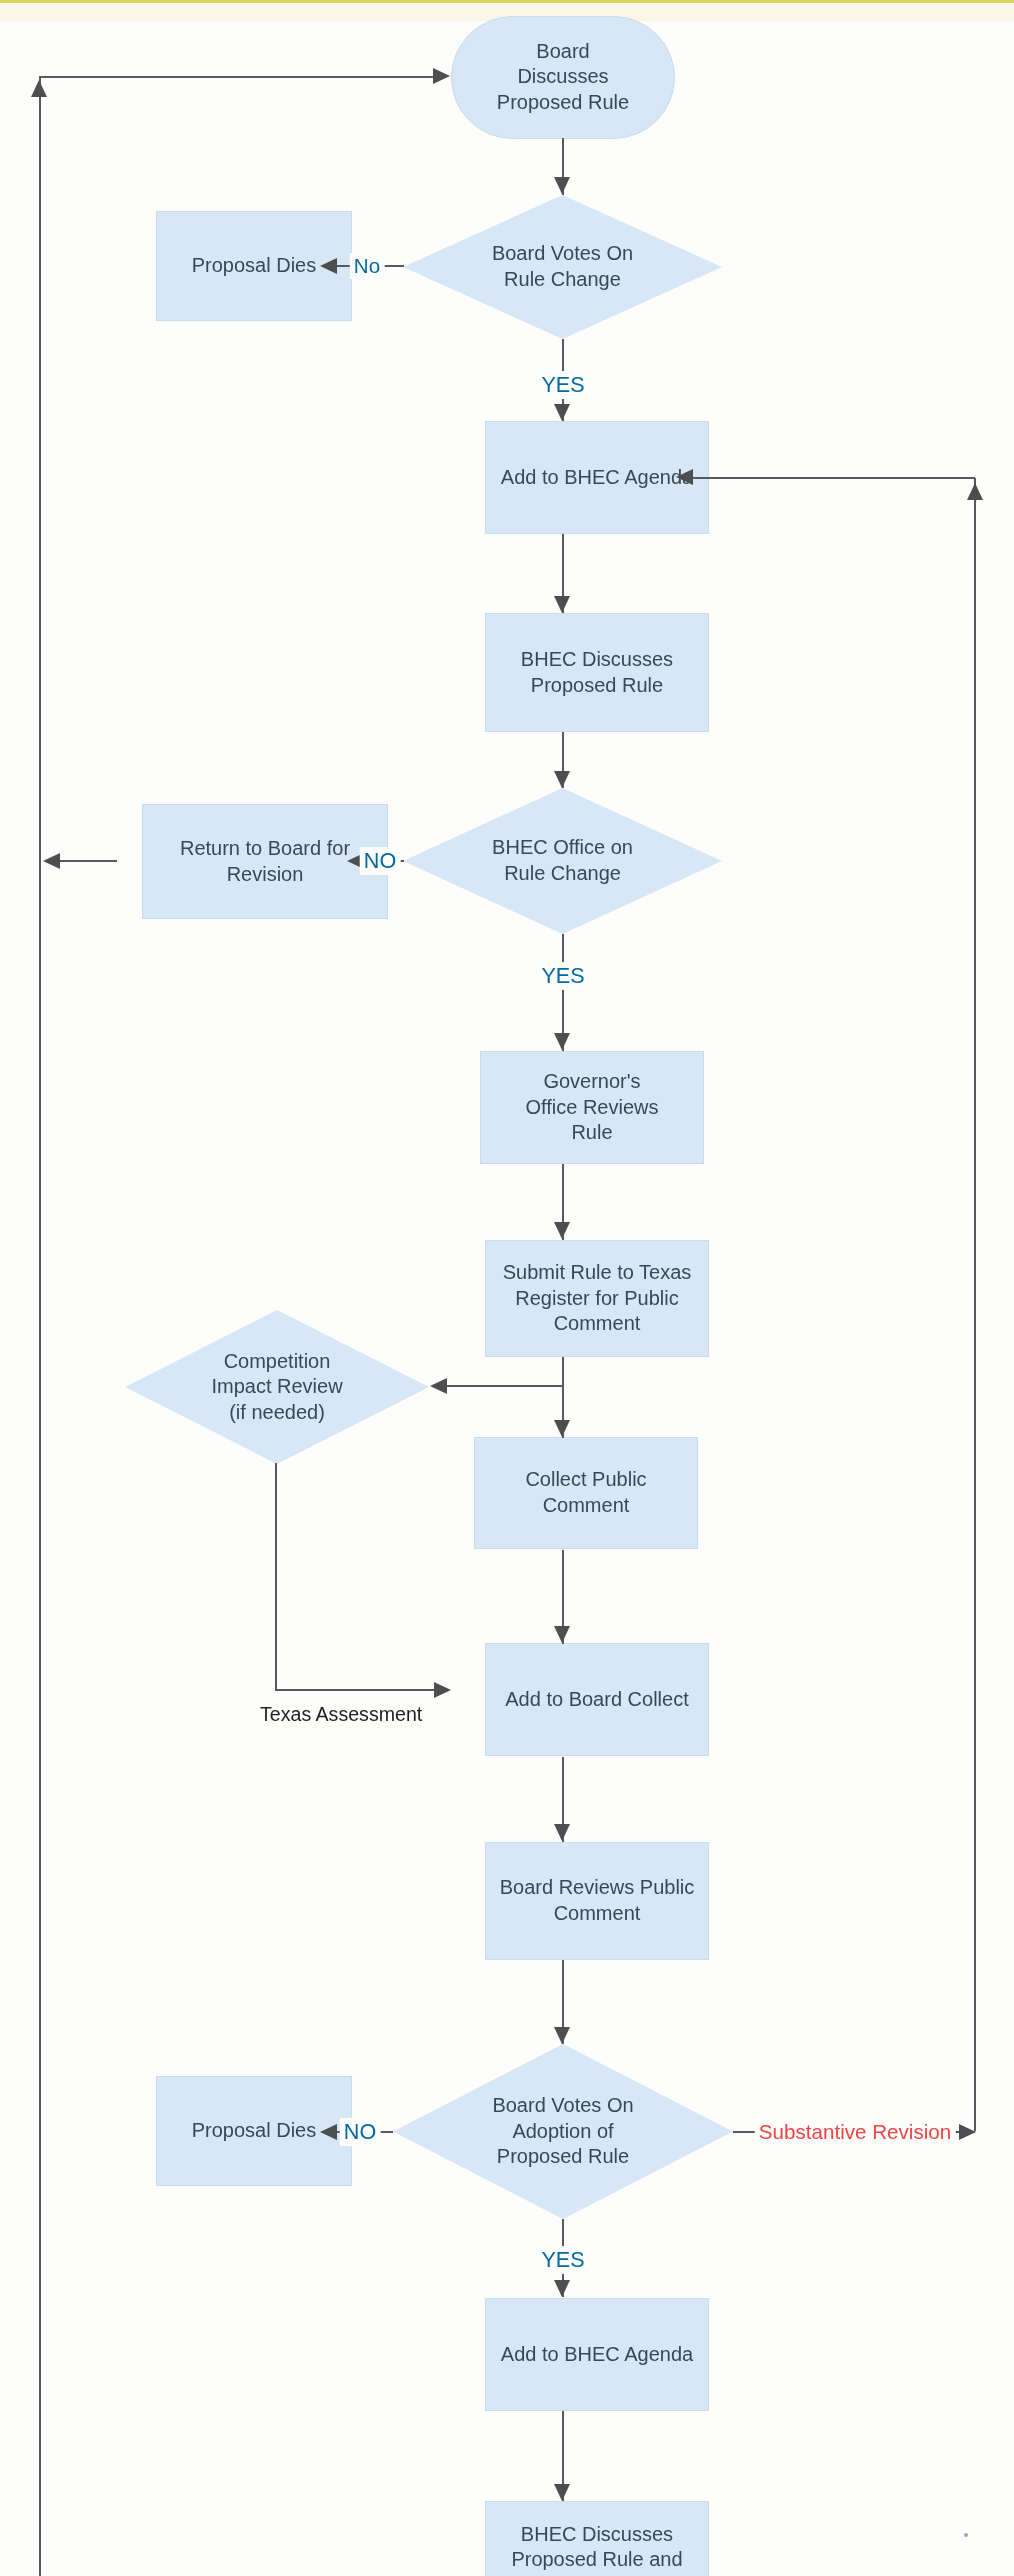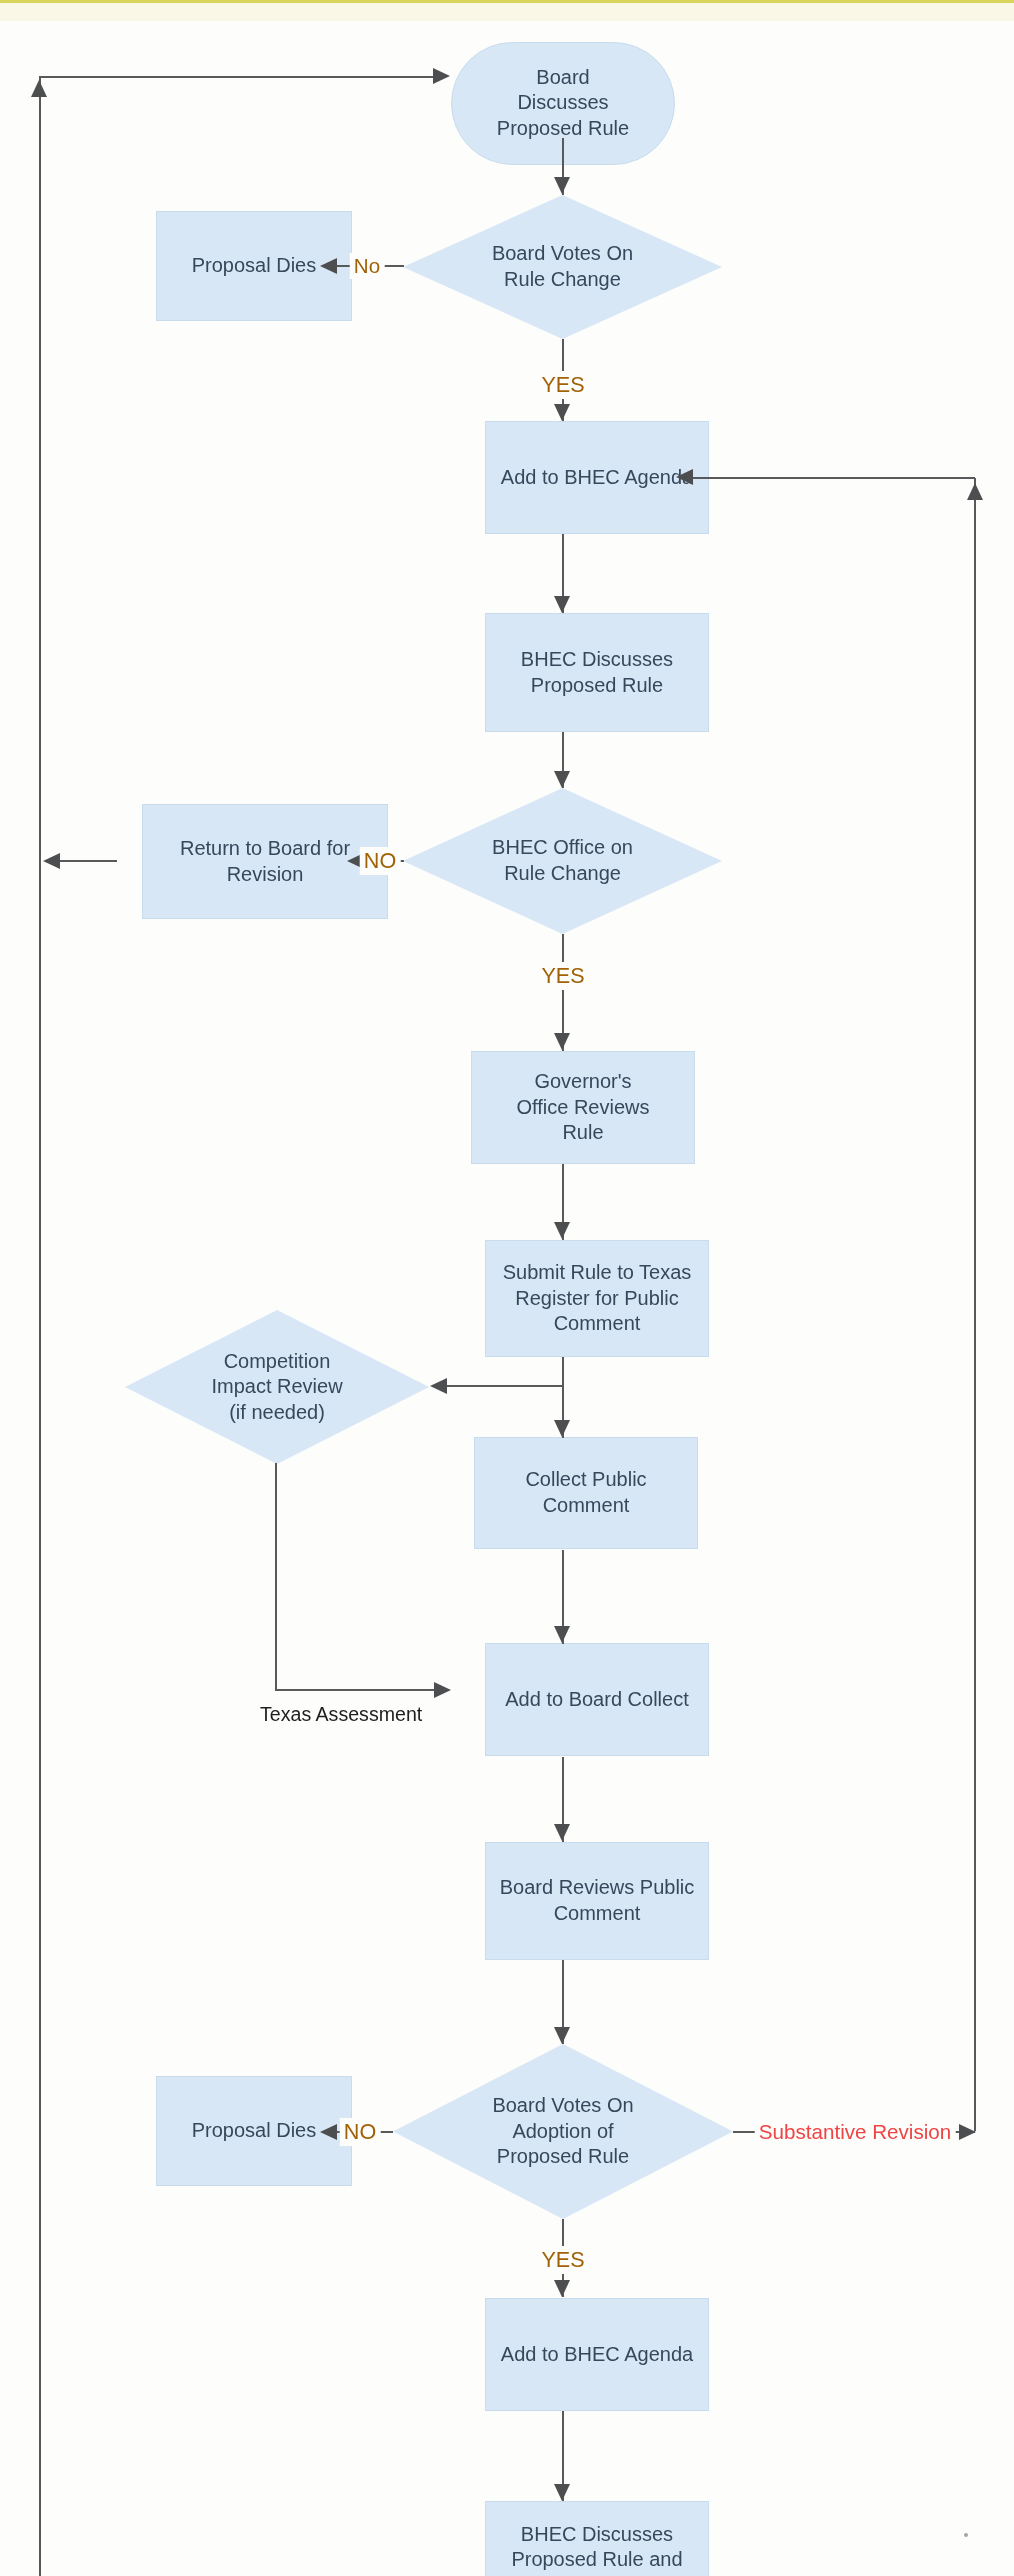--- a/index.html
+++ b/index.html
@@ -8,34 +8,34 @@
     background:#fdfdfb;overflow:hidden;
     font-family:"Liberation Sans","DejaVu Sans",sans-serif;
   }
   .top-stripe{position:absolute;left:0;top:0;width:1015px;height:3.1px;background:#d9d45c;}
   .top-band{position:absolute;left:0;top:3.1px;width:1015px;height:17.5px;background:#fbf7e6;}
 
   .node{position:absolute;display:flex;align-items:center;justify-content:center;
         text-align:center;color:#36495c;font-size:20px;line-height:1.28;}
   .node .node-label{white-space:pre-line;display:block;padding:0 5.2px;}
   .rect{background:#d7e7f5;border:0.5px solid #c9dcec;box-sizing:border-box;margin-left:34px;}
-  .stadium{background:#d7e7f5;border:0.5px solid #c9dcec;border-radius:67px;box-sizing:border-box;margin-top:26px;}
+  .stadium{background:#d7e7f5;border:0.5px solid #c9dcec;border-radius:67px;box-sizing:border-box;}
   .diamond{background:#d7e7f5;clip-path:polygon(50% 0,100% 50%,50% 100%,0 50%);}
 
   .hl{position:absolute;height:1.5px;background:#58595b;}
   .vl{position:absolute;width:1.5px;background:#58595b;}
 
   .arr{position:absolute;width:0;height:0;}
   .arr.down{border-left:8.2px solid transparent;border-right:8.2px solid transparent;border-top:17.5px solid #4d4e50;}
   .arr.up{border-left:8.2px solid transparent;border-right:8.2px solid transparent;border-bottom:17.5px solid #4d4e50;}
   .arr.left{border-top:8.2px solid transparent;border-bottom:8.2px solid transparent;border-right:17.5px solid #4d4e50;}
   .arr.right{border-top:8.2px solid transparent;border-bottom:8.2px solid transparent;border-left:17.5px solid #4d4e50;}
 
   .edge-label{position:absolute;transform:translate(-50%,-50%);background:#fdfdfb;
-              padding:1px 4.1px;color:#a16207;font-size:21.6px;white-space:nowrap;}
+              padding:1px 4.1px;color:#0369a1;font-size:21.6px;white-space:nowrap;}
   .edge-label.small{font-size:20.6px;}
   .free-label{position:absolute;color:#1f1f1f;font-size:19.6px;white-space:nowrap;}
   .stray-dot{position:absolute;width:4.1px;height:4.1px;border-radius:50%;background:#8a8f94;opacity:.8;}
 </style>
 </head>
 <body>
 
 <div class="canvas">
   <div class="top-stripe"></div>
   <div class="top-band"></div>
@@ -67,21 +67,21 @@
   <div class="node diamond" style="left:403px;top:788px;width:319px;height:146px">
     <span class="node-label">BHEC Office on
 Rule Change</span>
   </div>
 
   <div class="node rect" style="left:108px;top:804px;width:246px;height:115px">
     <span class="node-label">Return to Board for
 Revision</span>
   </div>
 
-  <div class="node rect" style="left:437px;top:1051px;width:224px;height:113px">
+  <div class="node rect" style="left:446px;top:1051px;width:224px;height:113px">
     <span class="node-label">Governor's
 Office Reviews
 Rule</span>
   </div>
 
   <div class="node rect" style="left:451px;top:1240px;width:224px;height:117px">
     <span class="node-label">Submit Rule to Texas
 Register for Public
 Comment</span>
   </div>

